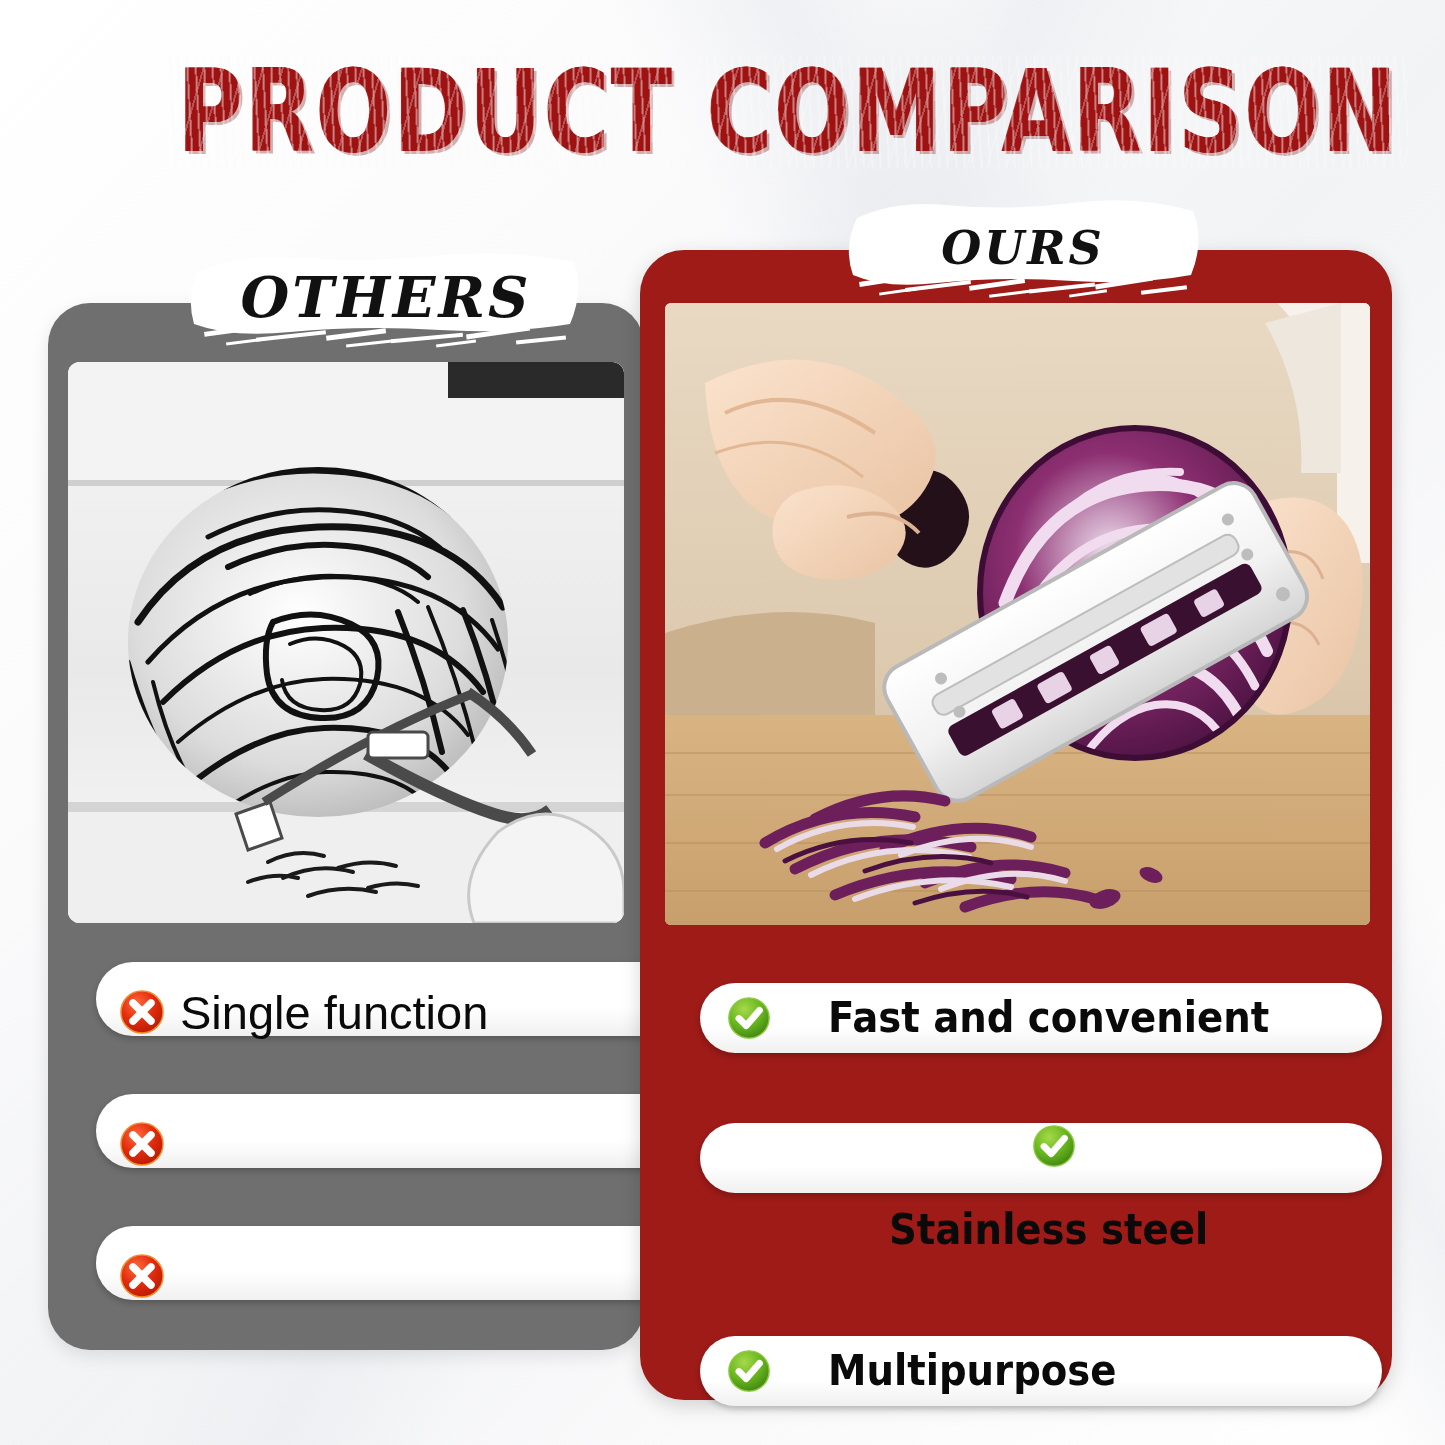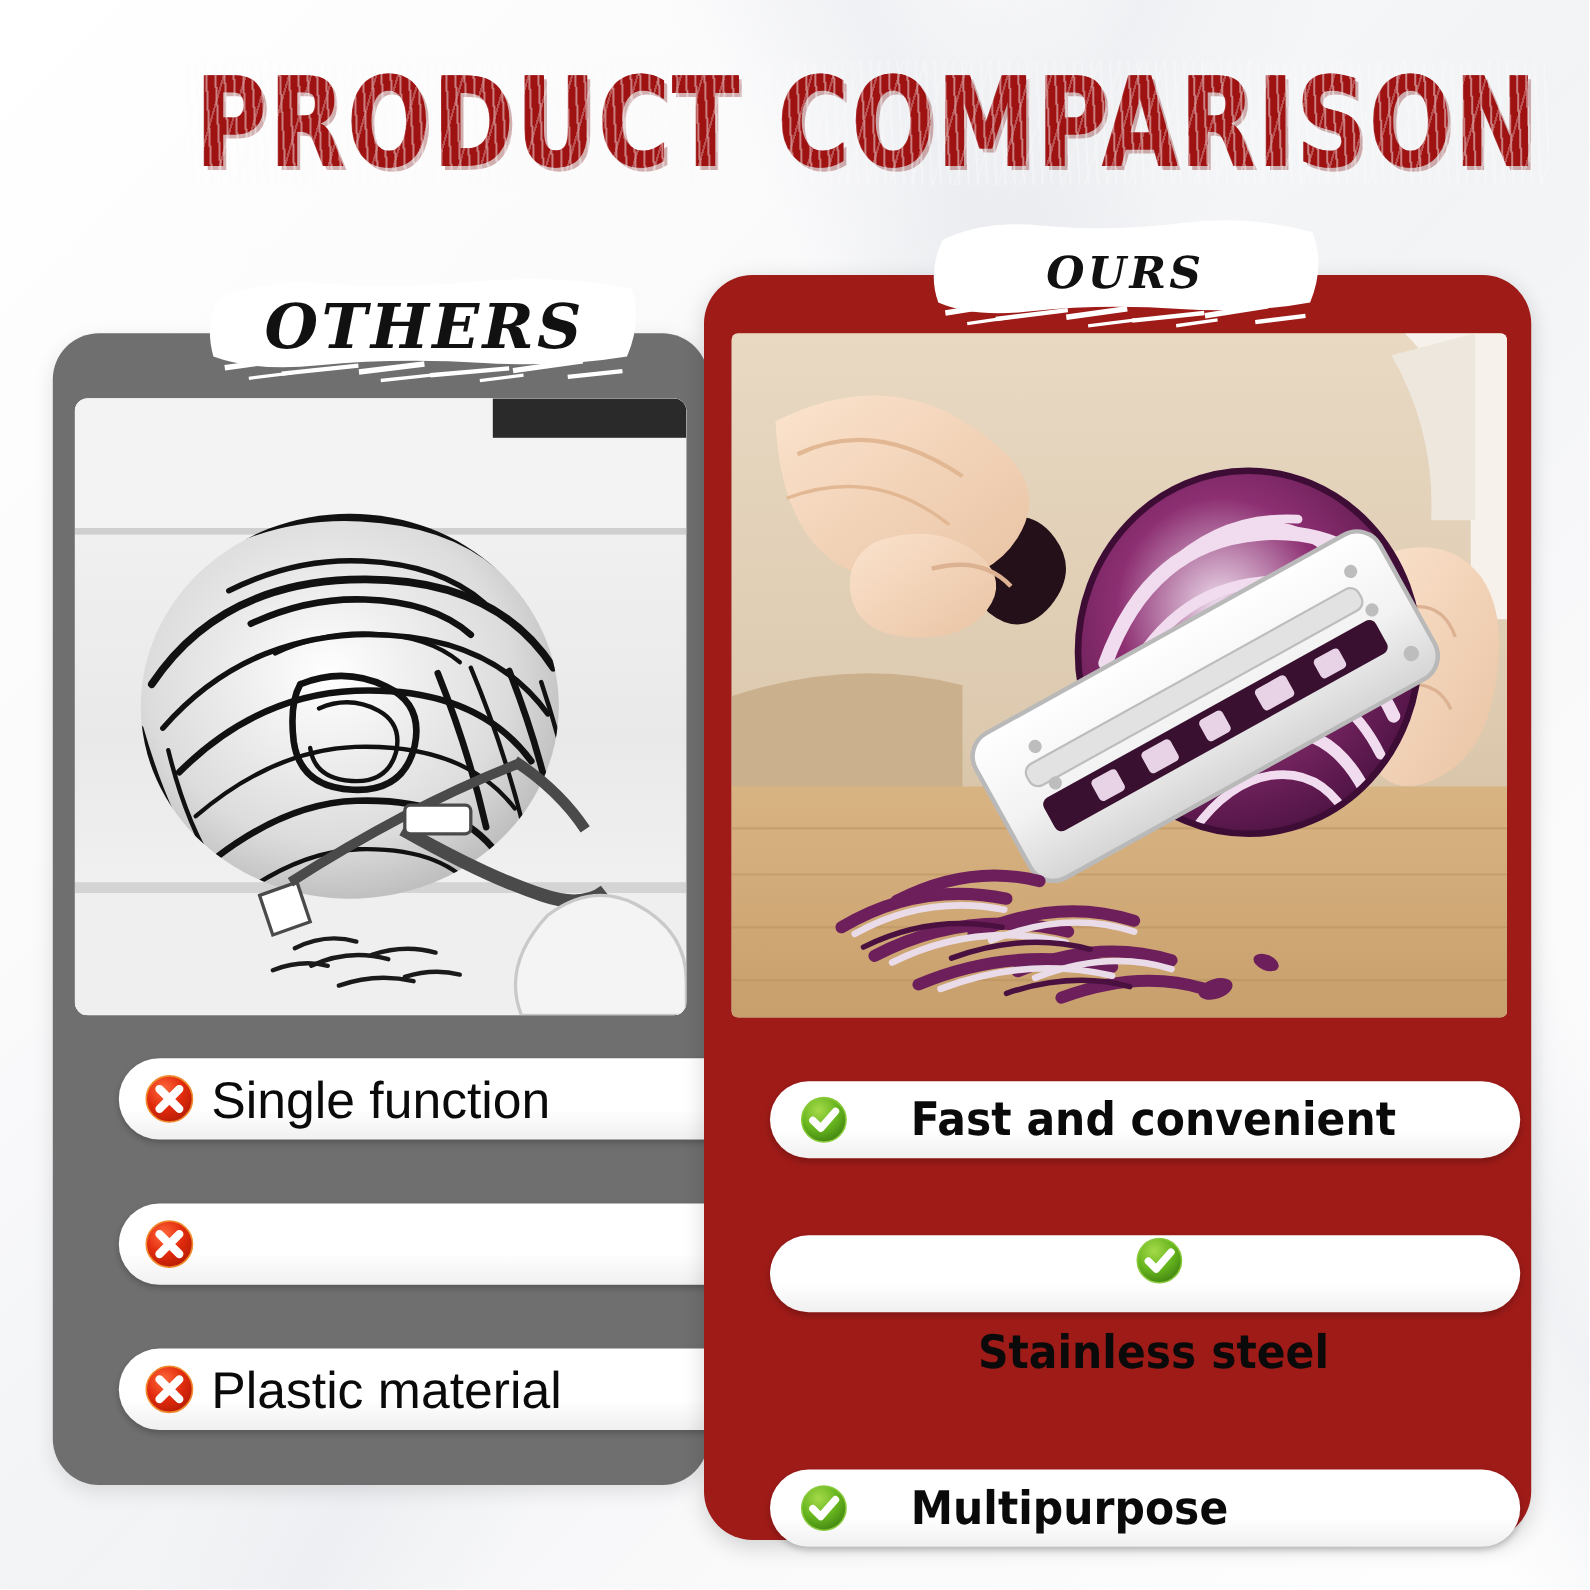--- a/index.html
+++ b/index.html
@@ -93,34 +93,35 @@
     letter-spacing:3px;
     white-space:nowrap;
   }
   .badge-others{
     left:186px;top:248px;width:400px;height:110px;
   }
   .badge-others .badge-text{font-size:56px;transform:translateY(-6px);}
   .badge-ours{
     left:843px;top:196px;width:360px;height:112px;
   }
-  .badge-ours .badge-text{font-size:40px;transform:translateY(-4px);}
+  .badge-ours .badge-text{font-size:46px;transform:translateY(-4px);}
 
   
   .pill{
     position:absolute;
     display:flex;align-items:center;
     background:linear-gradient(180deg,#ffffff 0%,#ffffff 62%,#f0f0f0 100%);
     box-shadow:0 3px 6px rgba(0,0,0,.22);
   }
   
   .pill-left{
-    left:108px;width:548px;height:74px;
+    left:96px;width:548px;height:74px;
     border-radius:40px 0 0 40px;
     padding-left:22px;
+    align-items:flex-end;
   }
   .pill-left .pill-text{
     font-family:"Liberation Sans", sans-serif;
     font-size:47px;color:#0a0a0a;font-weight:normal;
     white-space:nowrap;line-height:1;
     margin-left:14px;
   }
   .pill-l1{top:962px;}
   .pill-l2{top:1094px;}
   .pill-l3{top:1226px;}
@@ -262,21 +263,20 @@
     <circle cx="24" cy="24" r="21" fill="url(#xg1)" stroke="#f08a2c" stroke-width="1.5"></circle>
     <path d="M15 15 L33 33 M33 15 L15 33" stroke="#ffffff" stroke-width="7.5" stroke-linecap="round"></path>
   </svg>
 </div>
 
 <div class="pill pill-left pill-l3">
   <svg class="icon" width="48" height="48" viewBox="0 0 48 48">
     <circle cx="24" cy="24" r="21" fill="url(#xg1)" stroke="#f08a2c" stroke-width="1.5"></circle>
     <path d="M15 15 L33 33 M33 15 L15 33" stroke="#ffffff" stroke-width="7.5" stroke-linecap="round"></path>
   </svg>
-  <span class="pill-text">Plastic material</span>
 </div>
 
 <div class="panel panel-right"></div>
 
 <div class="photo photo-right">
   <svg viewBox="0 0 705 622" preserveAspectRatio="xMidYMid slice">
     <defs>
       <linearGradient id="wall" x1="0" y1="0" x2="0" y2="1">
         <stop offset="0%" stop-color="#e9d9c3"></stop>
           <stop offset="60%" stop-color="#dcc9ae"></stop>

